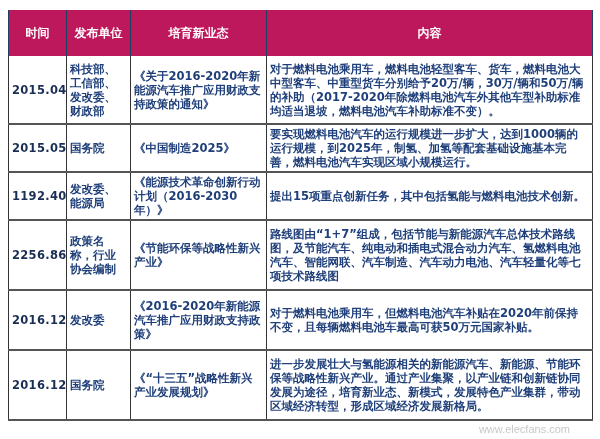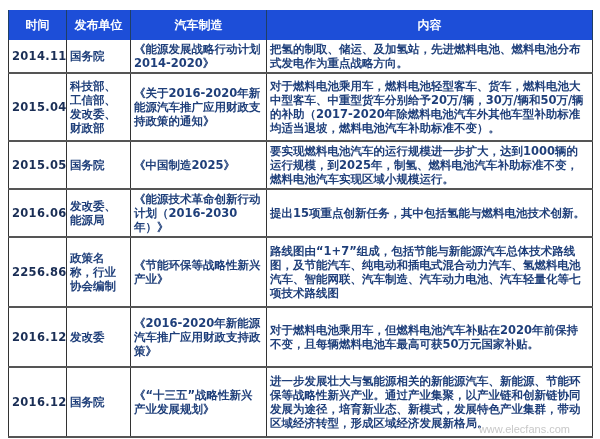--- a/index.html
+++ b/index.html
@@ -1,19 +1,19 @@
 <!DOCTYPE html>
 <html><head>
 <meta charset="utf-8">
 <style>
   html, body { margin: 0; padding: 0; }
   body { width: 600px; height: 439px; background: #ffffff; position: relative; overflow: hidden;
          font-family: "DejaVu Sans", "Liberation Sans", sans-serif; }
   .tbl { position: absolute; left: 8px; top: 10px; width: 585px; border-collapse: collapse; table-layout: fixed; }
-  .tbl th { background: #1d4ed8; color: #ffffff; font-size: 12px; font-weight: bold; height: 30px;
+  .tbl th { background: #be185d; color: #ffffff; font-size: 12px; font-weight: bold; height: 46px;
             border-left: 1px solid #1f3f66; border-right: 1px solid #1f3f66; text-align: center; padding: 0; }
   .tbl td { font-size: 11.5px; line-height: 14px; color: #1f3f7a; font-weight: bold; vertical-align: middle;
             border-bottom: 2px solid #555; border-left: 1px solid #333; border-right: 1px solid #333; padding: 2px 3px; }
   .tbl td.time { text-align: center; color: #1a2e55; letter-spacing: 0.3px; }
   .tbl td.org { text-align: left; }
   .tbl td.content { color: #1f3f7a; }
   .c1 { width: 58px; } .c2 { width: 64px; } .c3 { width: 136px; } .c4 { width: auto; }
   .watermark { position: absolute; right: 30px; bottom: 4px; font-size: 11px; color: #c8c8c8;
                font-family: "Liberation Sans", sans-serif; }
 </style>
@@ -24,45 +24,39 @@
   <colgroup>
       <col class="c1">
       <col class="c2">
       <col class="c3">
       <col class="c4">
     </colgroup>
   <thead>
     <tr>
       <th>时间</th>
       <th>发布单位</th>
-      <th>汽车制造</th>
+      <th>培育新业态</th>
       <th>内容</th>
     </tr>
   </thead>
   <tbody id="tbody">
-      <tr style="height: 32px;">
-        <td class="time">2014.11</td>
-        <td class="org">国务院</td>
-        <td class="policy">《能源发展战略行动计划2014-2020》</td>
-        <td class="content">把氢的制取、储运、及加氢站，先进燃料电池、燃料电池分布式发电作为重点战略方向。</td>
-      </tr>
       <tr style="height: 68px;">
         <td class="time">2015.04</td>
         <td class="org">科技部、工信部、发改委、财政部</td>
         <td class="policy">《关于2016-2020年新能源汽车推广应用财政支持政策的通知》</td>
         <td class="content">对于燃料电池乘用车，燃料电池轻型客车、货车，燃料电池大中型客车、中重型货车分别给予20万/辆，30万/辆和50万/辆的补助（2017-2020年除燃料电池汽车外其他车型补助标准均适当退坡，燃料电池汽车补助标准不变）。</td>
       </tr>
       <tr style="height: 48px;">
         <td class="time">2015.05</td>
         <td class="org">国务院</td>
         <td class="policy">《中国制造2025》</td>
-        <td class="content">要实现燃料电池汽车的运行规模进一步扩大，达到1000辆的运行规模，到2025年，制氢、燃料电池汽车补助标准不变，燃料电池汽车实现区域小规模运行。</td>
+        <td class="content">要实现燃料电池汽车的运行规模进一步扩大，达到1000辆的运行规模，到2025年，制氢、加氢等配套基础设施基本完善，燃料电池汽车实现区域小规模运行。</td>
       </tr>
       <tr style="height: 44px;">
-        <td class="time">2016.06</td>
+        <td class="time">1192.40</td>
         <td class="org">发改委、能源局</td>
         <td class="policy">《能源技术革命创新行动计划（2016-2030年）》</td>
         <td class="content">提出15项重点创新任务，其中包括氢能与燃料电池技术创新。</td>
       </tr>
       <tr style="height: 70px;">
         <td class="time">2256.86</td>
         <td class="org">政策名称，行业协会编制</td>
         <td class="policy">《节能环保等战略性新兴产业》</td>
         <td class="content">路线图由“1+7”组成，包括节能与新能源汽车总体技术路线图，及节能汽车、纯电动和插电式混合动力汽车、氢燃料电池汽车、智能网联、汽车制造、汽车动力电池、汽车轻量化等七项技术路线图</td>
       </tr>

